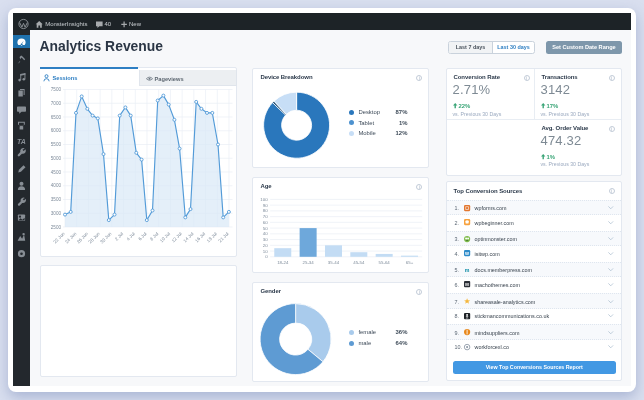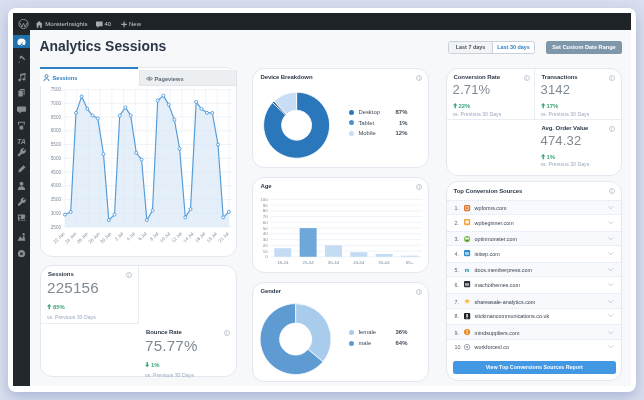--- a/index.html
+++ b/index.html
@@ -3,21 +3,21 @@
 <meta charset="utf-8">
 <style>
 * { margin:0; padding:0; box-sizing:border-box; }
 html,body { width:644px; height:400px; }
 body { background:#d9dfef; font-family:"Liberation Sans",sans-serif; position:relative; overflow:hidden; }
 .frame { position:absolute; left:8px; top:8px; width:628px; height:384px; background:#fff; border-radius:8px; box-shadow:0 5px 14px rgba(90,110,165,.38); }
 .shot { position:absolute; left:5px; top:5px; width:618px; height:373px; overflow:hidden; }
 .adminbar { position:absolute; left:0; top:0; width:618px; height:16.5px; background:#1d2327; color:#c9cdd1; }
 .sidebar { position:absolute; left:0; top:16.5px; width:17px; height:356.5px; background:#23282d; }
 .content { position:absolute; left:17px; top:16.5px; width:601px; height:356.5px; background:#f7f8fa; }
-.card { position:absolute; background:#fff; border:1px solid #e3e8f0; border-radius:12px; }
+.card { position:absolute; background:#fff; border:1px solid #e3e8f0; border-radius:2px; }
 .ctitle { position:absolute; left:7px; top:5px; font-size:6px; font-weight:bold; color:#2c3a4b; letter-spacing:-.08px; }
 .info { position:absolute; top:6px; right:6px; width:6px; height:6px; border:1px solid #c3ccd8; border-radius:50%; color:#c3ccd8; font-size:4.5px; line-height:5px; text-align:center; font-weight:bold; }
 .bigval { position:absolute; left:6px; top:13.3px; font-size:15.2px; color:#7e8a94; letter-spacing:.2px; }
 .green { position:absolute; left:6px; top:38.6px; font-size:5.9px; font-weight:bold; color:#3aa577; }
 .vs { position:absolute; left:6px; top:48px; font-size:5.2px; color:#9aa9bf; }
 .legend-dot { display:inline-block; width:5px; height:5px; border-radius:50%; margin-right:4px; vertical-align:middle; }
 svg text { font-family:"Liberation Sans",sans-serif; }
 svg { overflow:visible; }
 </style>
 </head>
@@ -67,21 +67,21 @@
           <path d="M11.9 162.9 a3.1 3.1 0 0 0 -4.3 3.5 l-2.4 2.4 a1.1 1.1 0 0 0 1.6 1.6 l2.4 -2.4 a3.1 3.1 0 0 0 3.5 -4.3 l-1.7 1.7 -1.4 -1.4 Z"></path>
           <rect x="4.9" y="179.5" width="7.2" height="6.6" rx=".8"></rect>
           <circle cx="7" cy="181.7" r="1.1" fill="#23282d"></circle>
           <path d="M5.2 185.4 l2.4 -2.2 1.8 1.6 2.2 -2 v2.6 Z" fill="#23282d"></path>
           <path d="M4.6 205.7 l2.6-4.6 1.9 2.7 2-4.4 1.1 6.3 Z"></path>
           <circle cx="10.6" cy="199.1" r="1.2"></circle>
           <circle cx="8.5" cy="218.7" r="3.6"></circle>
           <circle cx="8.5" cy="218.7" r="1.3" fill="#23282d"></circle>
         </g>
   </svg>
-  <div style="position:absolute;left:26.5px;top:25.3px;font-size:13.9px;font-weight:bold;color:#2b3645;">Analytics Sessions</div>
+  <div style="position:absolute;left:26.5px;top:25.3px;font-size:13.9px;font-weight:bold;color:#2b3645;">Analytics Revenue</div>
   <div style="position:absolute;left:435px;top:28px;width:87px;height:12.5px;border:1px solid #c9d2dc;border-radius:2.5px;background:#fff;overflow:hidden;">
     <div style="position:absolute;left:0;top:0;width:44px;height:100%;background:#f1f3f5;border-right:1px solid #c9d2dc;color:#49525c;font-size:5.4px;font-weight:bold;text-align:center;line-height:11.5px;">Last 7 days</div>
     <div style="position:absolute;left:44px;top:0;right:0;height:100%;color:#2e7fc3;font-size:5.4px;font-weight:bold;text-align:center;line-height:11.5px;">Last 30 days</div>
   </div>
   <div style="position:absolute;left:533px;top:27.5px;width:76px;height:13.5px;border-radius:2.5px;background:#7e97ab;color:#fff;font-size:5.6px;font-weight:bold;text-align:center;line-height:13.5px;">Set Custom Date Range</div>
   <div class="card" style="left:27px;top:54px;width:196.5px;height:190px;">
     <div style="position:absolute;left:-1px;top:-1px;width:98px;height:19px;background:#fff;border-top:2px solid #2e7fc3;">
       <svg style="position:absolute;left:3.2px;top:5px;" width="7" height="8" viewBox="0 0 7 8">
             <g fill="none" stroke="#2e7fc3" stroke-width=".9">
               <circle cx="3.5" cy="2.2" r="1.5"></circle>
@@ -185,38 +185,20 @@
             <circle cx="160.4" cy="20.8" r="1.5"></circle>
             <circle cx="166" cy="24.9" r="1.5"></circle>
             <circle cx="171.3" cy="24.9" r="1.5"></circle>
             <circle cx="177" cy="56.5" r="1.5"></circle>
             <circle cx="182.2" cy="129.4" r="1.5"></circle>
             <circle cx="187.9" cy="123.9" r="1.5"></circle>
       </g>
     </svg>
   </div>
   <div class="card" style="left:27px;top:251.6px;width:196.5px;height:112.9px;">
-    <div style="position:absolute;left:0;top:0;width:98px;height:58.3px;border-right:1px solid #e8edf3;border-bottom:1px solid #e8edf3;">
-      <span class="ctitle">Sessions</span>
-          <span class="info">i</span>
-      <span class="bigval">225156</span>
-      <span class="green"><svg width="4.4" height="5.2" viewBox="0 0 4.4 5.2" style="margin-right:1.6px;">
-              <path d="M2.2 0 L4.4 2.4 L2.9 2.4 L2.9 5.2 L1.5 5.2 L1.5 2.4 L0 2.4 Z" fill="#3aa577"></path>
-            </svg>85%</span>
-      <span class="vs">vs. Previous 30 Days</span>
-    </div>
-    <div style="position:absolute;left:98px;top:58.3px;right:0;bottom:0;">
-      <span class="ctitle">Bounce Rate</span>
-          <span class="info">i</span>
-      <span class="bigval">75.77%</span>
-      <span class="green"><svg width="4.4" height="5.2" viewBox="0 0 4.4 5.2" style="margin-right:1.6px;">
-              <path d="M2.2 5.2 L4.4 2.8 L2.9 2.8 L2.9 0 L1.5 0 L1.5 2.8 L0 2.8 Z" fill="#3aa577"></path>
-            </svg>1%</span>
-      <span class="vs">vs. Previous 30 Days</span>
-    </div>
   </div>
   <div class="card" style="left:239.4px;top:54.5px;width:177px;height:100px;">
     <span class="ctitle">Device Breakdown</span>
         <span class="info">i</span>
     <svg style="position:absolute;left:0;top:0;" width="130" height="102" viewBox="0 0 130 102">
       <g stroke="#fff" stroke-width=".8">
         <path d="M43.60 23.20 A33 33 0 1 1 19.54 33.61 L32.67 45.93 A15 15 0 1 0 43.60 41.20 Z" fill="#2a77bc"></path>
         <path d="M19.54 33.61 A33 33 0 0 1 21.01 32.14 L33.33 45.27 A15 15 0 0 0 32.67 45.93 Z" fill="#15466e"></path>
         <path d="M21.01 32.14 A33 33 0 0 1 43.60 23.20 L43.60 41.20 A15 15 0 0 0 33.33 45.27 Z" fill="#c7def6"></path>
       </g>

